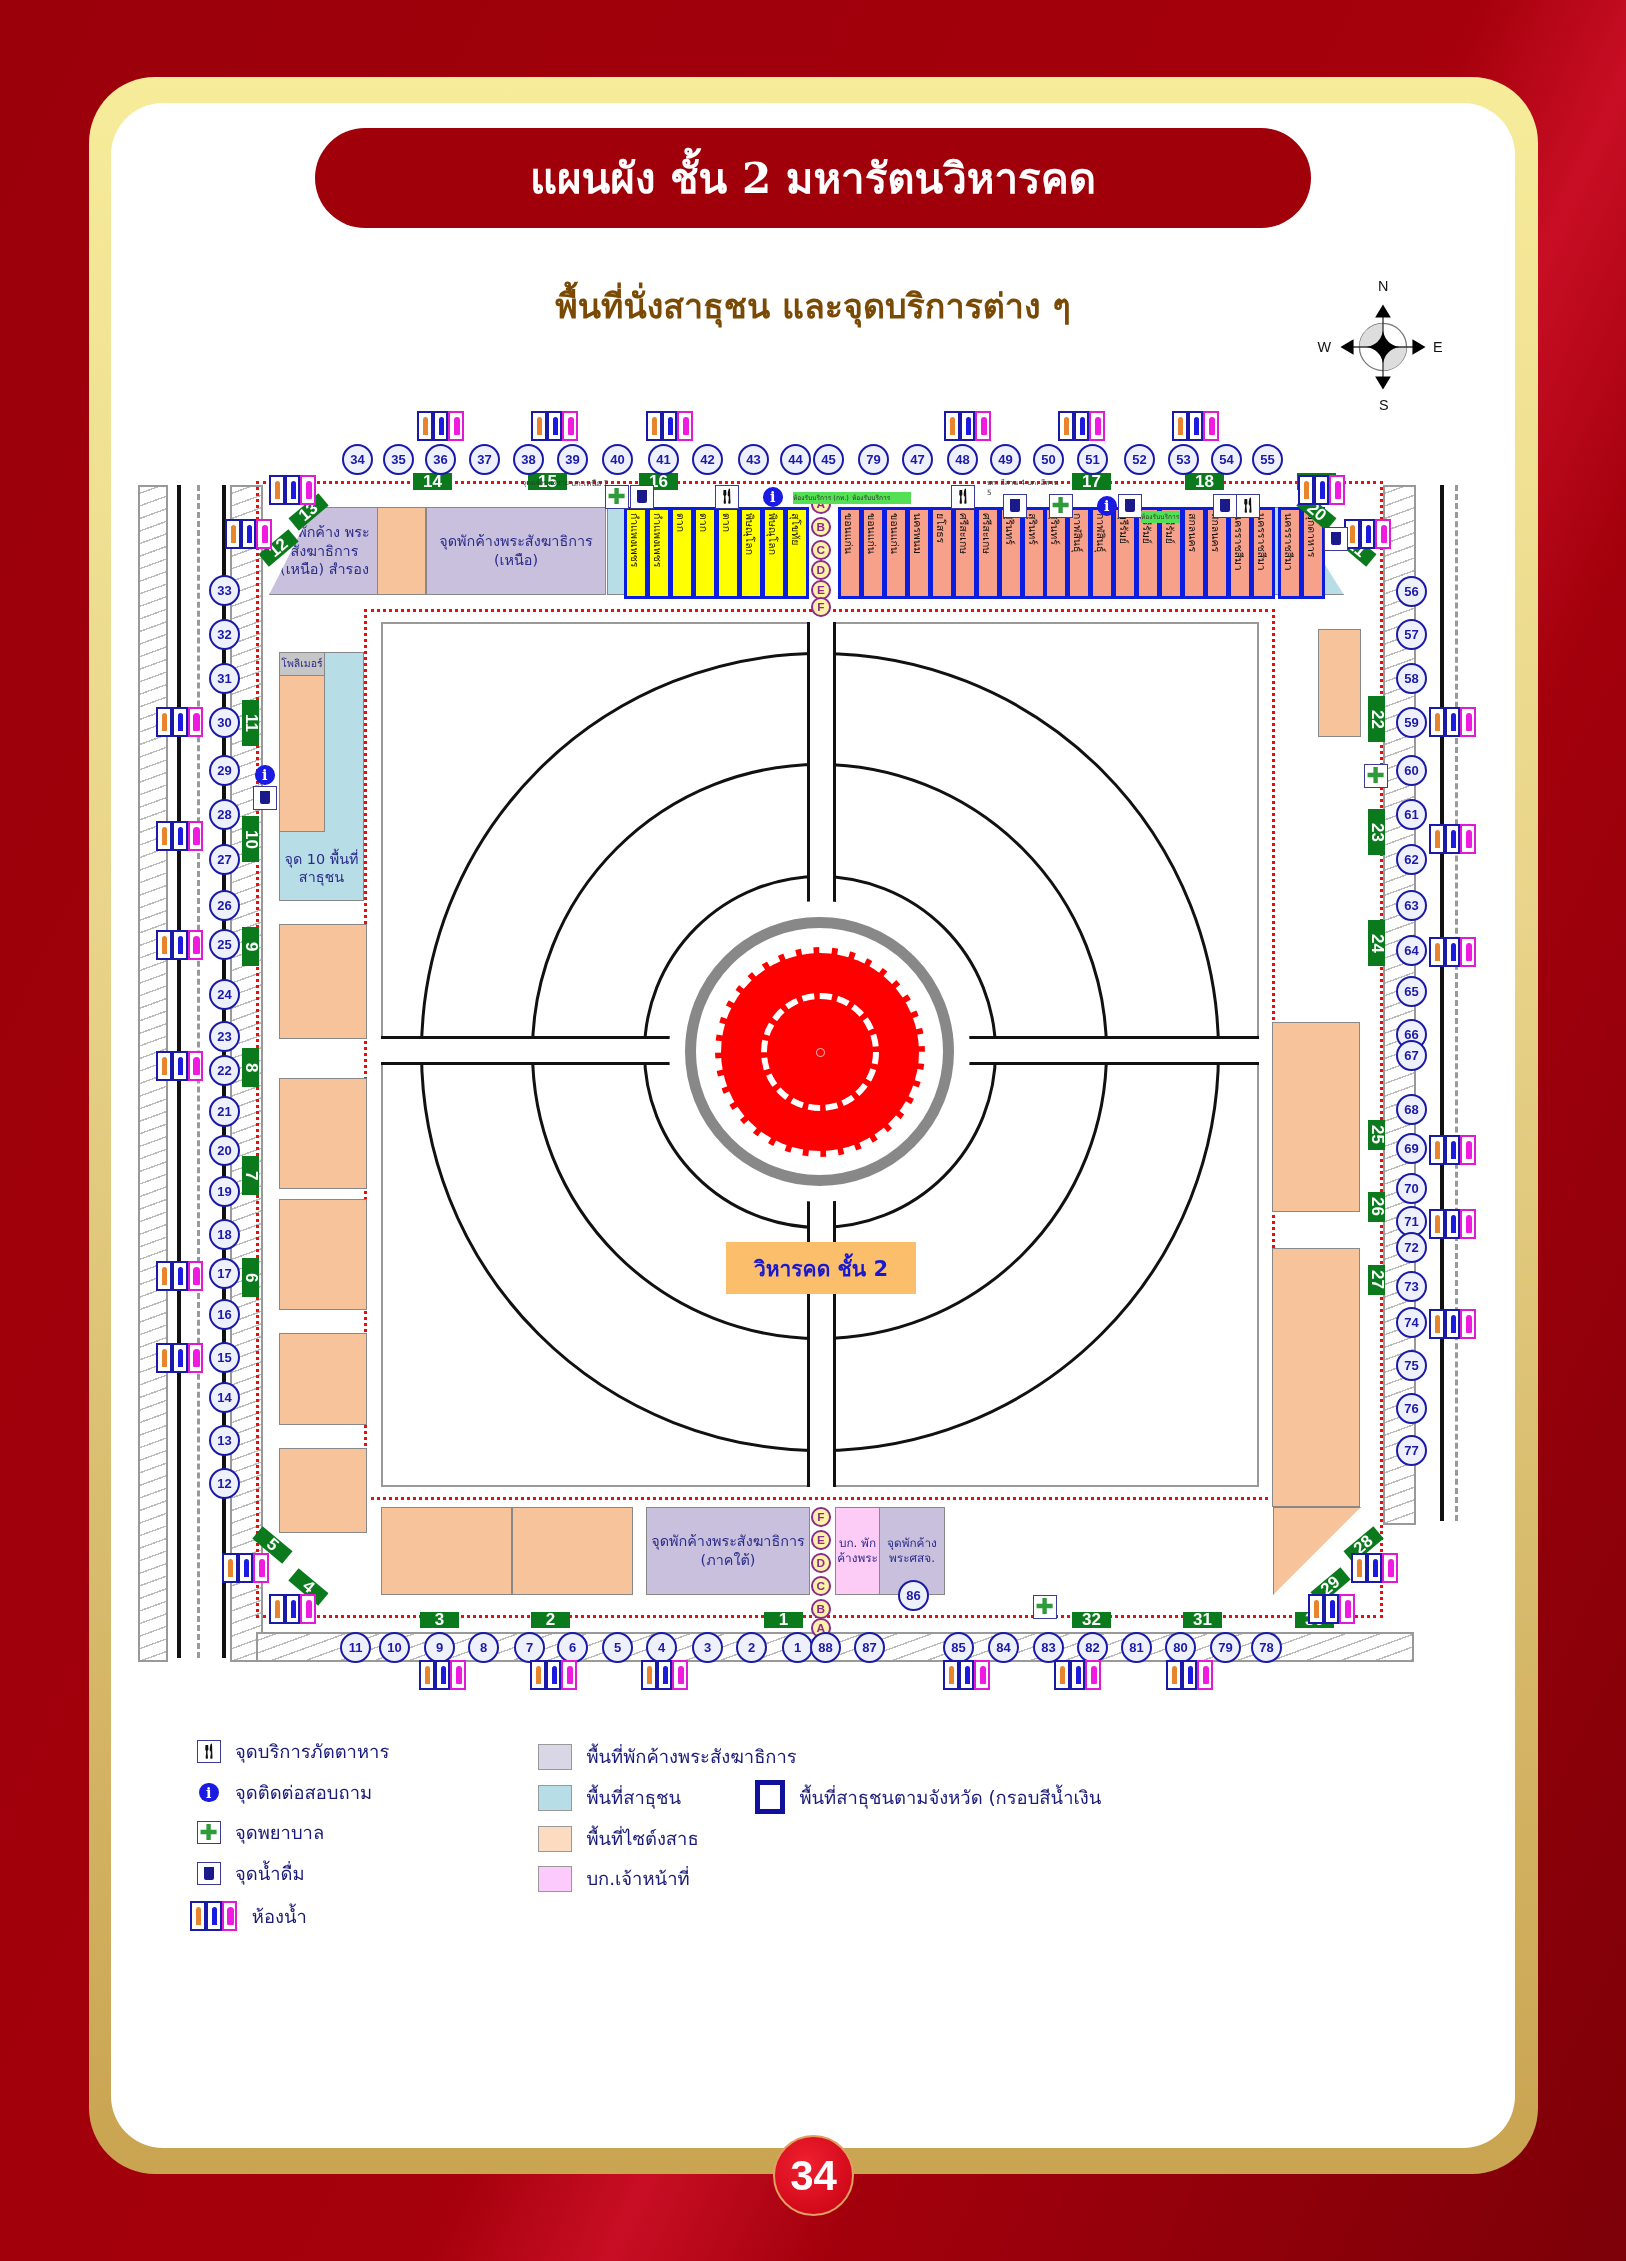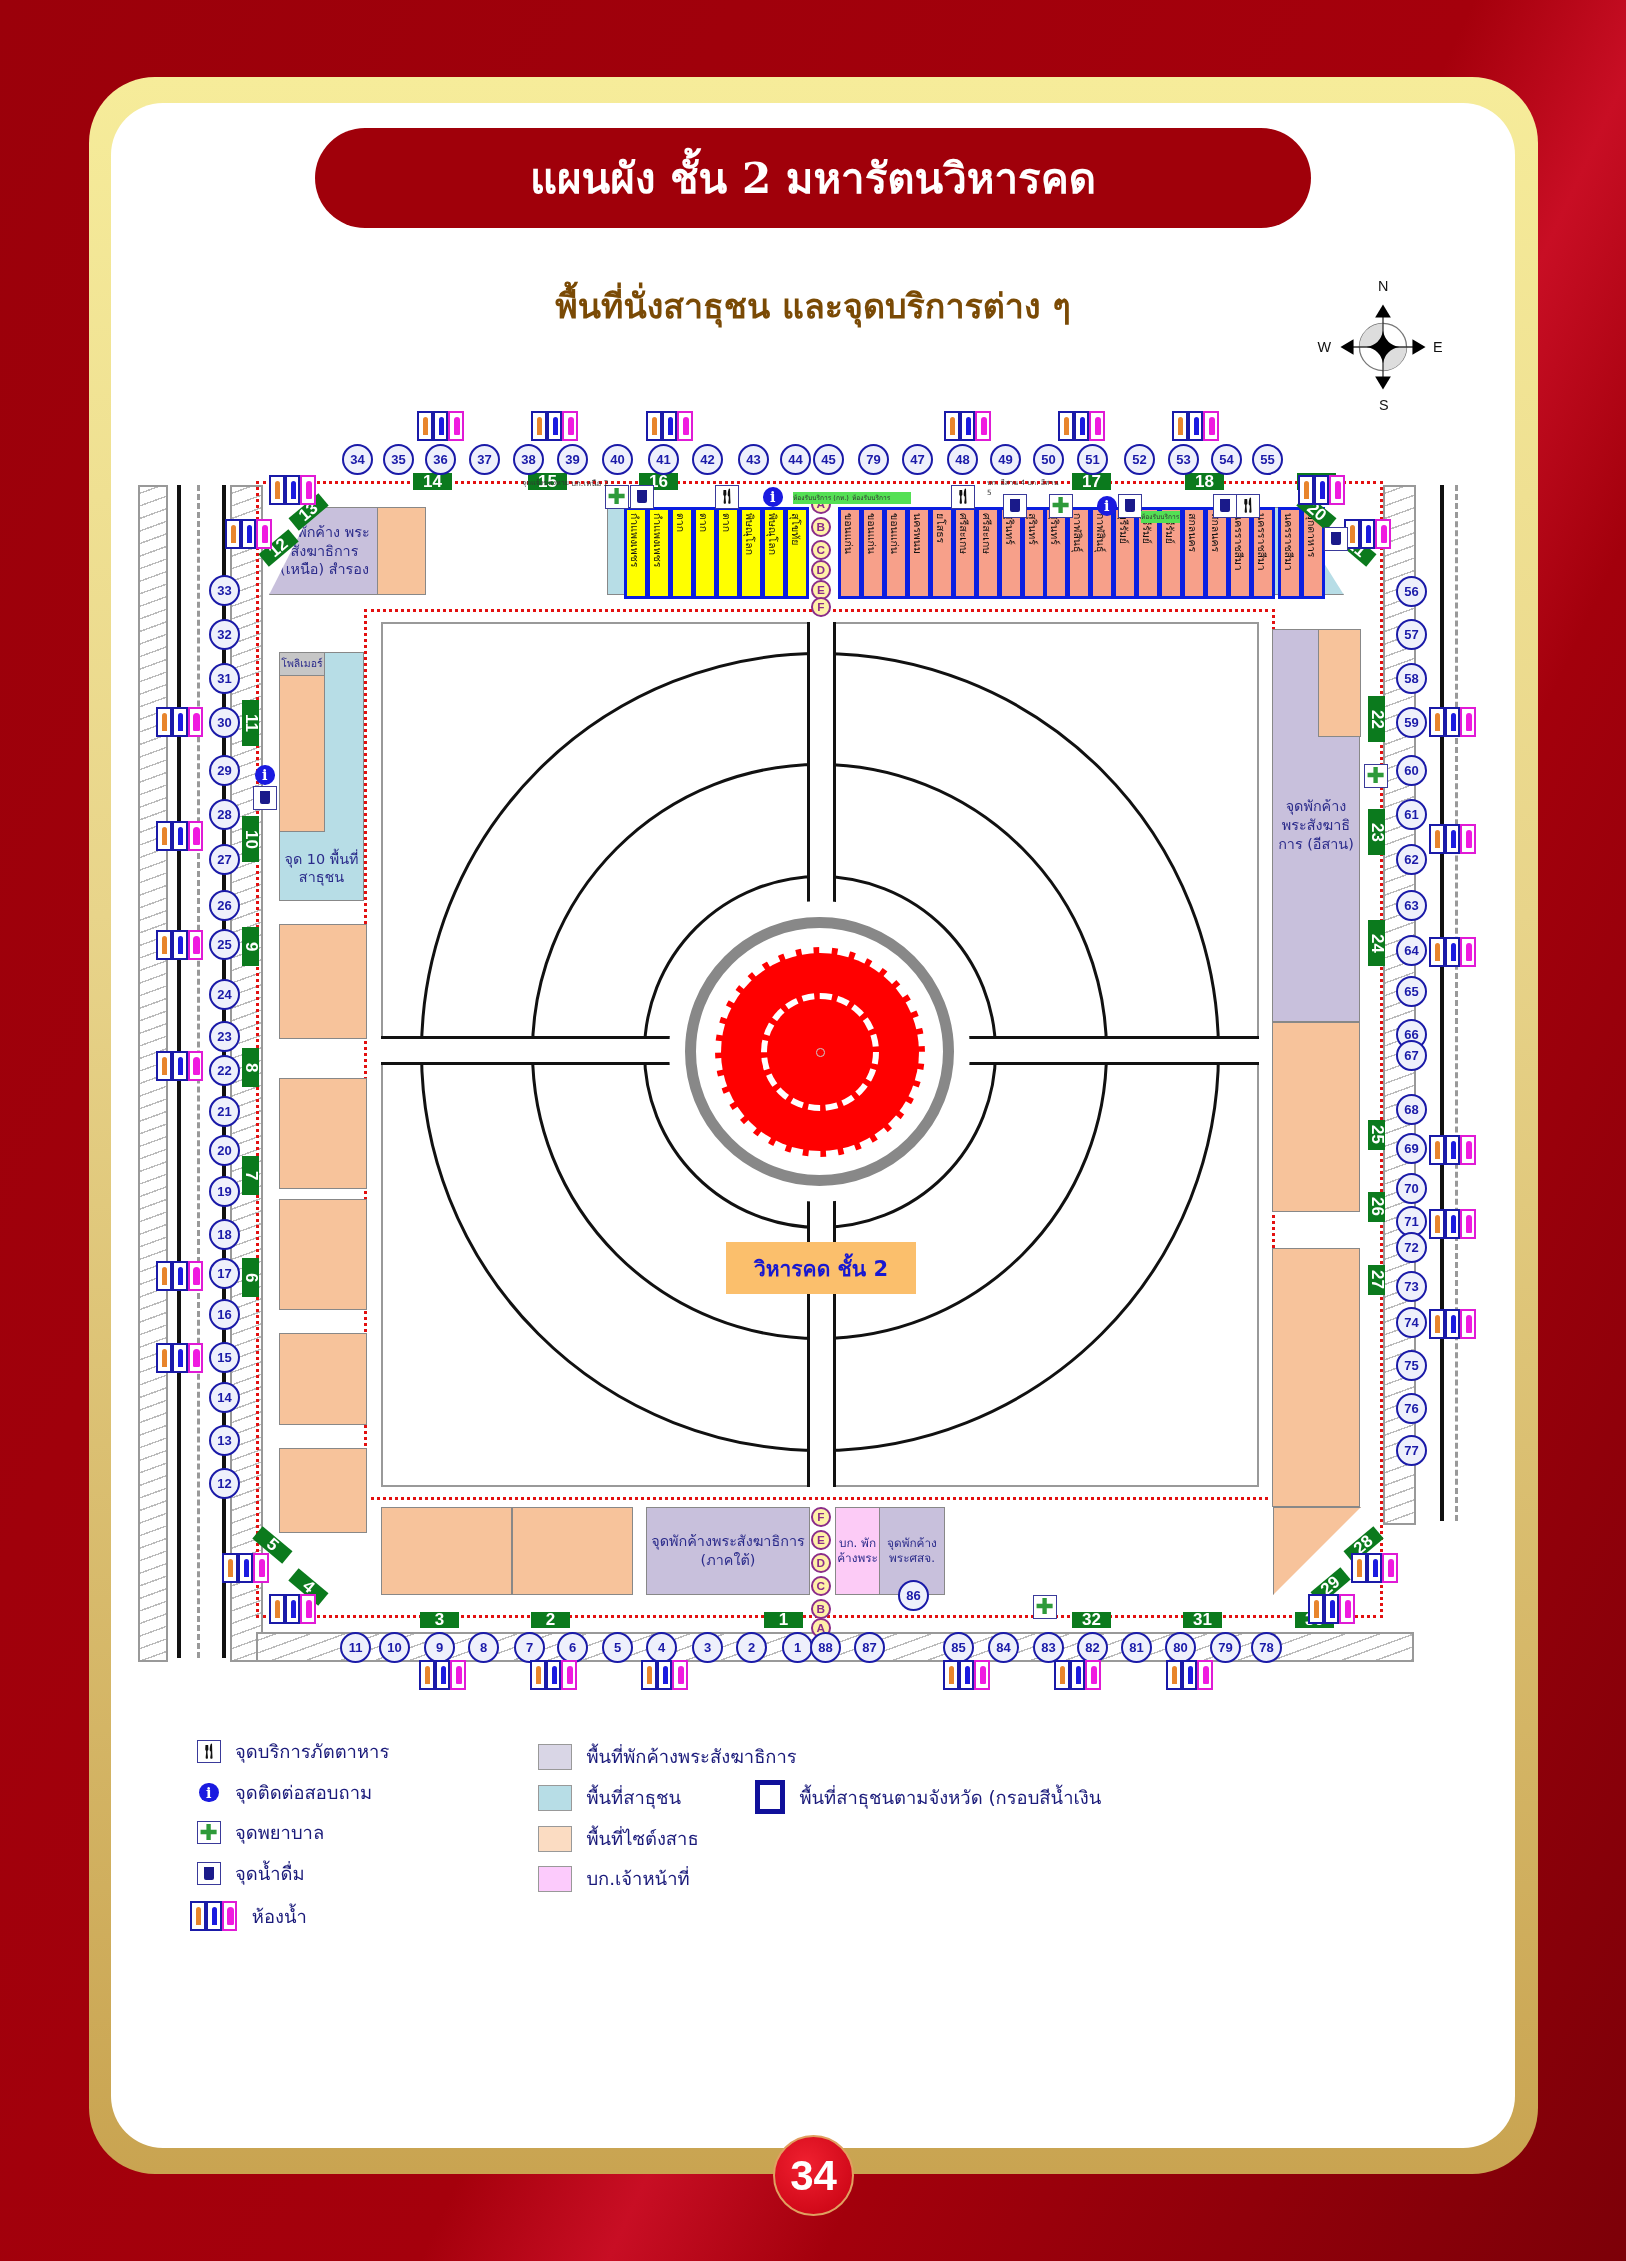--- a/index.html
+++ b/index.html
@@ -88,20 +88,21 @@
   <div class="dash-line" style="left:1317px;top:66px;height:1036px"></div>
   <div class="lane" style="left:118px;top:1213px;width:1154px;height:26px"></div>
 
   <div class="dotted" style="left:118px;top:62px;width:1127px;height:1137px"></div>
   <div class="dotted" style="left:226px;top:190px;width:911px;height:891px;border-color:#e31010;"></div>
 
   <div style="position:absolute;left:243px;top:203px;width:878px;height:865px;background:#fff;border:2px solid #999;box-sizing:border-box"></div>
 
   <div class="zone purple" style="left:131px;top:88px;width:111px;height:88px;clip-path:polygon(40% 0,100% 0,100% 100%,0 100%)">จุดพักค้าง พระสังฆาธิการ (เหนือ) สำรอง</div>
   <div class="zone orange" style="left:239px;top:88px;width:49px;height:88px"></div>
+  <div class="zone purple" style="left:288px;top:88px;width:180px;height:88px">จุดพักค้างพระสังฆาธิการ (เหนือ)</div>
   <div class="zone cyan" style="left:469px;top:88px;width:26px;height:88px"></div>
   <div class="zone cyan" style="left:1114px;top:88px;width:92px;height:88px;clip-path:polygon(0 0,40% 0,100% 100%,0 100%)"></div>
 
   <div>
     <div class="stall y" style="left:486px;top:88px">กำแพงเพชร</div>
     <div class="stall y" style="left:509px;top:88px">กำแพงเพชร</div>
     <div class="stall y" style="left:532px;top:88px">ตาก</div>
     <div class="stall y" style="left:555px;top:88px">ตาก</div>
     <div class="stall y" style="left:578px;top:88px">ตาก</div>
     <div class="stall y" style="left:601px;top:88px">พิษณุโลก</div>
@@ -142,21 +143,20 @@
 
   <div class="zone cyan" style="left:141px;top:233px;width:85px;height:249px;align-items:flex-end;padding-bottom:13px">จุด 10 พื้นที่สาธุชน</div>
   <div class="zone orange" style="left:141px;top:256px;width:46px;height:157px"></div>
   <div class="zone" style="left:141px;top:233px;width:46px;height:23.6px;background:#c6c6c6;font-size:10.5px">โพลิเมอร์</div>
   <div class="zone orange" style="left:141px;top:505px;width:88px;height:115px"></div>
   <div class="zone orange" style="left:141px;top:659px;width:88px;height:111px"></div>
   <div class="zone orange" style="left:141px;top:780px;width:88px;height:111px"></div>
   <div class="zone orange" style="left:141px;top:914px;width:88px;height:92px"></div>
   <div class="zone orange" style="left:141px;top:1029px;width:88px;height:85px"></div>
 
-  <div class="zone purple" style="left:1134px;top:210px;width:88px;height:393px">จุดพักค้าง พระสังฆาธิการ (อีสาน)</div>
   <div class="zone orange" style="left:1180px;top:210px;width:43px;height:108px"></div>
   <div class="zone orange" style="left:1134px;top:603px;width:88px;height:190px"></div>
   <div class="zone orange" style="left:1134px;top:829px;width:88px;height:259px"></div>
 
   <div class="zone orange" style="left:243px;top:1088px;width:131px;height:88px"></div>
   <div class="zone orange" style="left:374px;top:1088px;width:121px;height:88px"></div>
   <div class="zone purple" style="left:508px;top:1088px;width:164px;height:88px">จุดพักค้างพระสังฆาธิการ (ภาคใต้)</div>
   <div class="zone pink" style="left:697px;top:1088px;width:45px;height:88px;font-size:11.8px">บก. พักค้างพระ</div>
   <div class="zone purple" style="left:741px;top:1088px;width:66px;height:88px;font-size:11.8px">จุดพักค้าง พระศสจ.</div>
   <div class="zone orange" style="left:1135px;top:1088px;width:88px;height:88px;clip-path:polygon(0 0,100% 0,0 100%)"></div>

